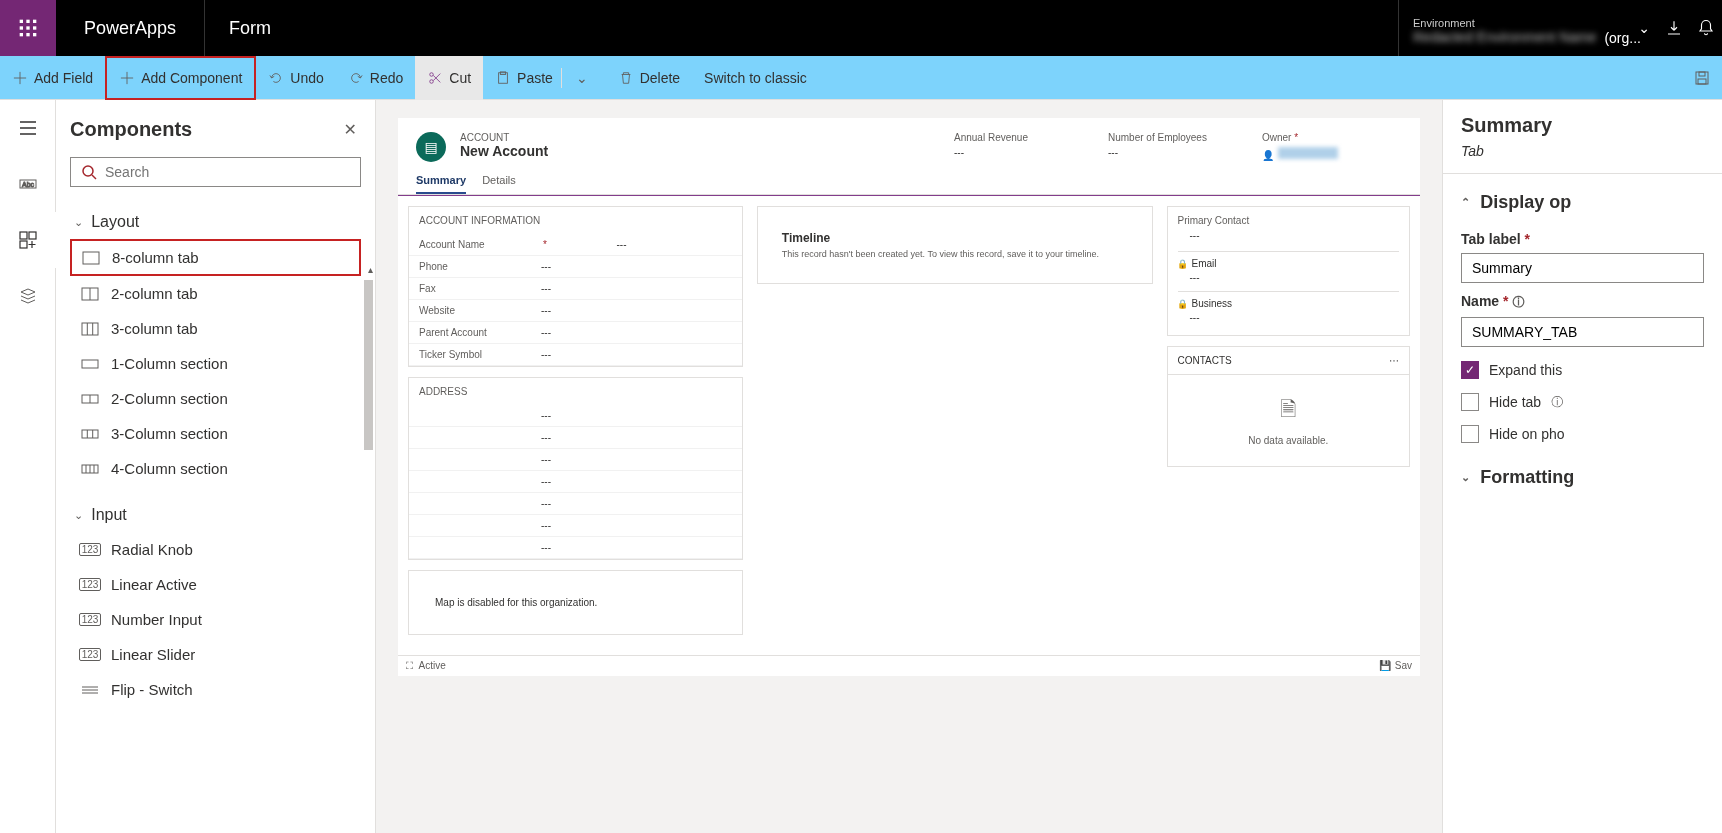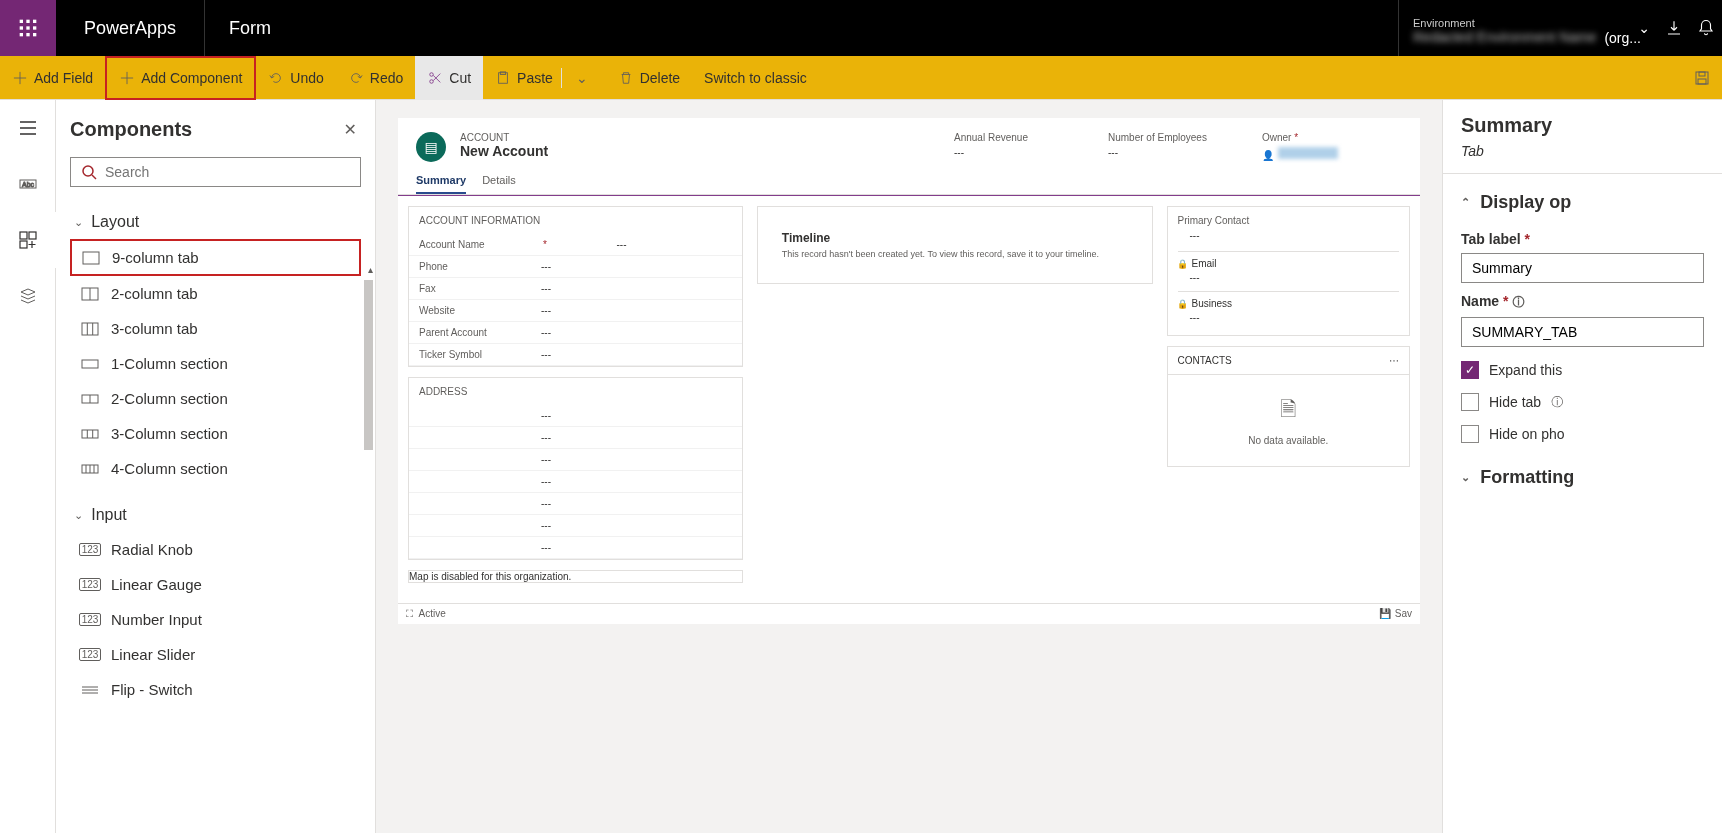--- a/index.html
+++ b/index.html
@@ -13,21 +13,21 @@
   .page-name { padding: 0 24px; font-size: 18px; font-weight: 300; }
   .top-spacer { flex: 1; }
   .env-block { border-left: 1px solid #333; height: 56px; padding: 6px 14px 0 14px; width: 260px; display: flex; flex-direction: column; justify-content: center; position: relative; }
   .env-label { font-size: 11px; color: #ccc; }
   .env-value { font-size: 14px; color: #fff; filter: blur(3px); opacity: 0.7; }
   .env-suffix { font-size: 14px; position: absolute; right: 17px; bottom: 10px; }
   .env-chev { position: absolute; right: 8px; top: 50%; transform: translateY(-50%); color: #fff; }
   .top-icon { width: 32px; height: 56px; display: flex; align-items: center; justify-content: center; color: #fff; }
   
   
-  .toolbar { display: flex; align-items: center; height: 44px; border-bottom: 1px solid #e1dfdd; background: #eab308; font-size: 14px; color: #323130; }
+  .toolbar { display: flex; align-items: center; height: 44px; border-bottom: 1px solid #e1dfdd; background: #7dd3fc; font-size: 14px; color: #323130; }
   .tb-btn { display: flex; align-items: center; padding: 0 12px; height: 44px; gap: 6px; cursor: pointer; }
   .tb-btn.highlighted { border: 2px solid #c62222; }
   .tb-btn.active-cut { background: #e8e8e8; }
   .tb-icon { display: inline-flex; width: 16px; height: 16px; align-items: center; justify-content: center; color: #605e5c; }
   .tb-sep { width: 1px; height: 20px; background: #e1dfdd; margin: 0 2px; }
   .tb-chev { padding: 0 6px; color: #605e5c; }
   
   
   .main { display: flex; height: calc(100vh - 100px); }
   
@@ -269,21 +269,21 @@
     <div class="group-header">
       <span class="chev">⌄</span>
       <span>Layout</span>
     </div>
     <div class="comp-item highlighted">
       <span class="ci-icon">
           <svg width="18" height="14" viewBox="0 0 18 14" fill="none" stroke="#605e5c">
             <rect x="1" y="1" width="16" height="12"></rect>
           </svg>
         </span>
-      <span>9-column tab</span>
+      <span>8-column tab</span>
     </div>
     <div class="comp-item">
       <span class="ci-icon">
           <svg width="18" height="14" viewBox="0 0 18 14" fill="none" stroke="#605e5c">
             <rect x="1" y="1" width="16" height="12"></rect>
             <path d="M9 1v12"></path>
           </svg>
         </span>
       <span>2-column tab</span>
     </div>
@@ -339,21 +339,21 @@
     <div class="comp-item">
       <span class="ci-icon">
           <span class="ci-badge">123</span>
         </span>
       <span>Radial Knob</span>
     </div>
     <div class="comp-item">
       <span class="ci-icon">
           <span class="ci-badge">123</span>
         </span>
-      <span>Linear Gauge</span>
+      <span>Linear Active</span>
     </div>
     <div class="comp-item">
       <span class="ci-icon">
           <span class="ci-badge">123</span>
         </span>
       <span>Number Input</span>
     </div>
     <div class="comp-item">
       <span class="ci-icon">
           <span class="ci-badge">123</span>
@@ -446,21 +446,21 @@
               </div>
             <div class="fp-row">
                 <label></label>
                 <span class="val">---</span>
               </div>
             <div class="fp-row">
                 <label></label>
                 <span class="val">---</span>
               </div>
           </div>
-          <div class="fp-card" style="padding:0;margin-top:8px;">
+          <div class="fp-card" style="padding:26px;margin-top:8px;">
             <span>Map is disabled for this organization.</span>
           </div>
         </div>
         <div class="fp-col" style="flex:1.3;">
           <div class="fp-card" style="padding:24px;">
             <div style="font-size:12px; font-weight:600;">Timeline</div>
             <div style="font-size:9px; color:#605e5c; margin-top:4px;">This record hasn't been created yet. To view this record, save it to your timeline.</div>
           </div>
         </div>
         <div class="fp-col" style="flex:0.8;">

